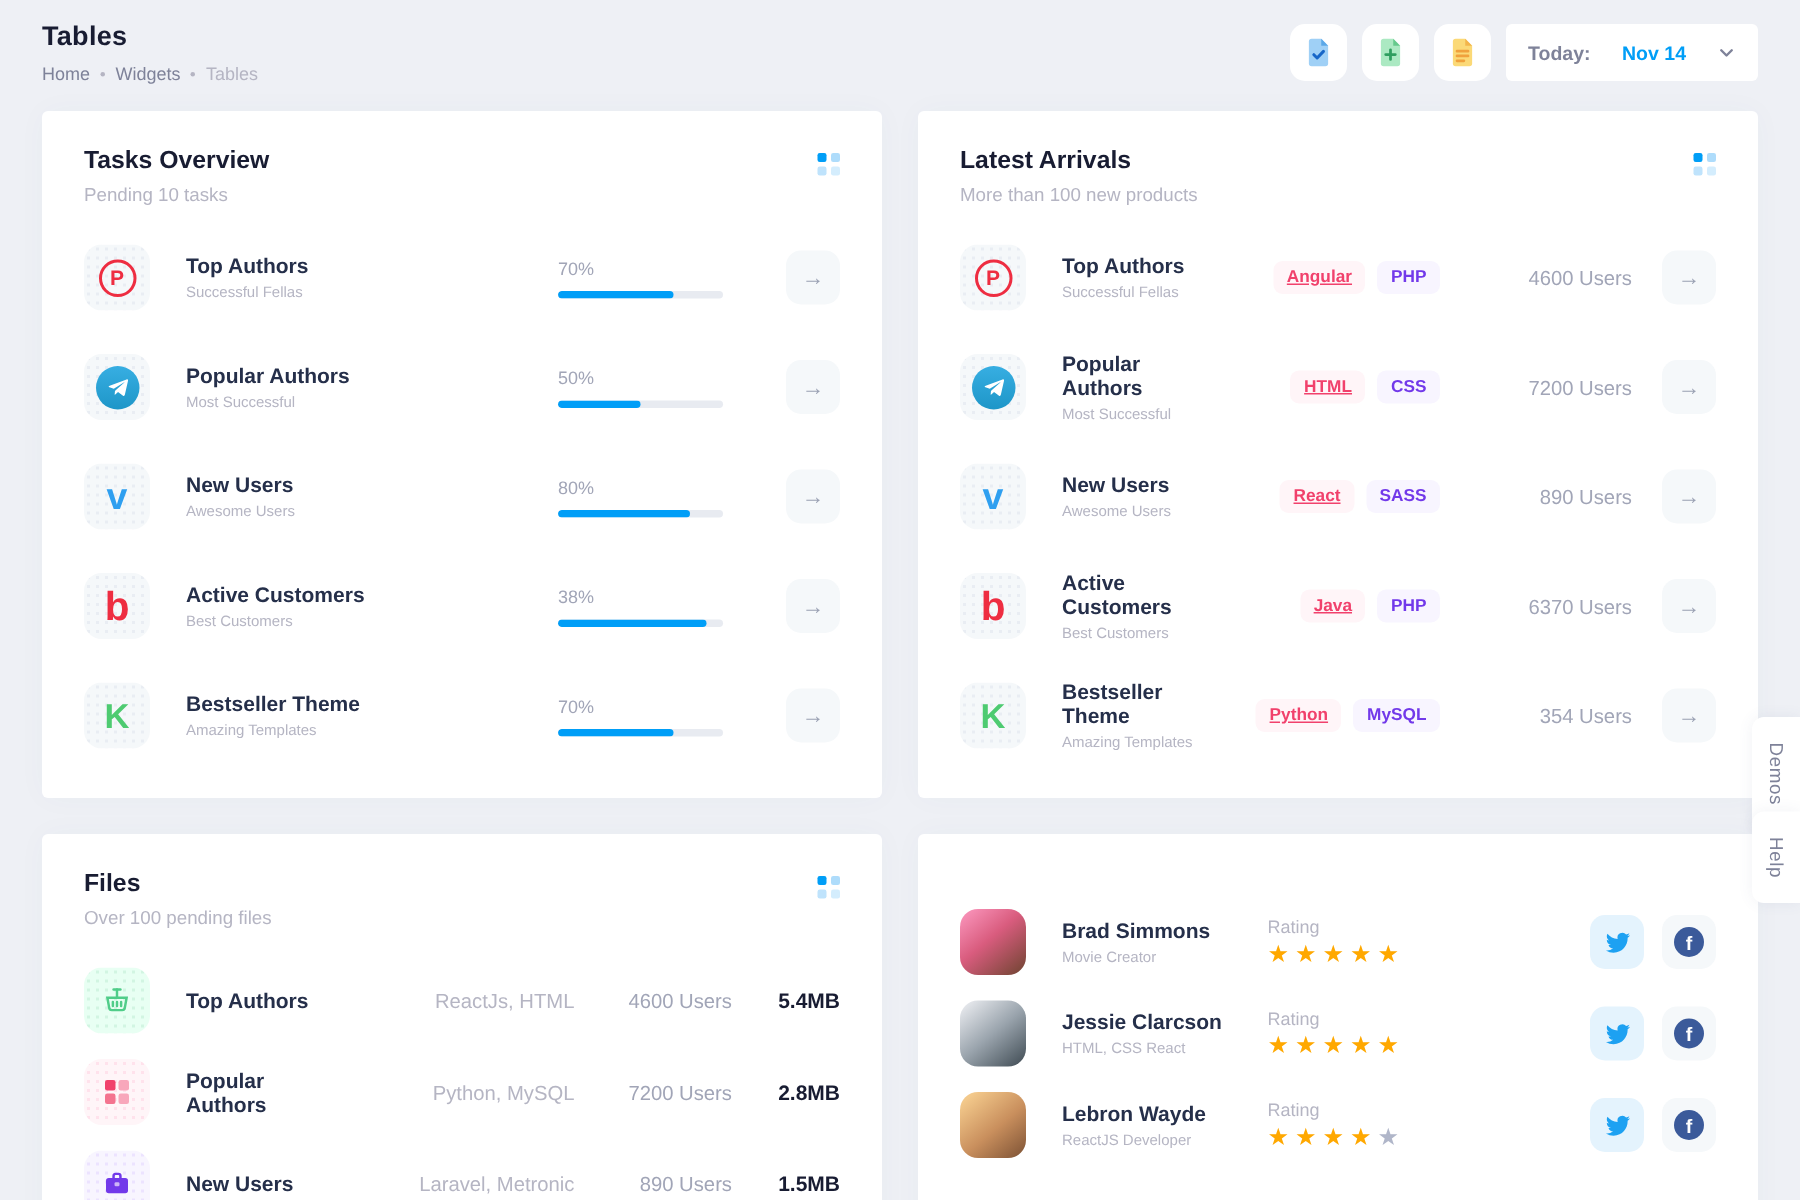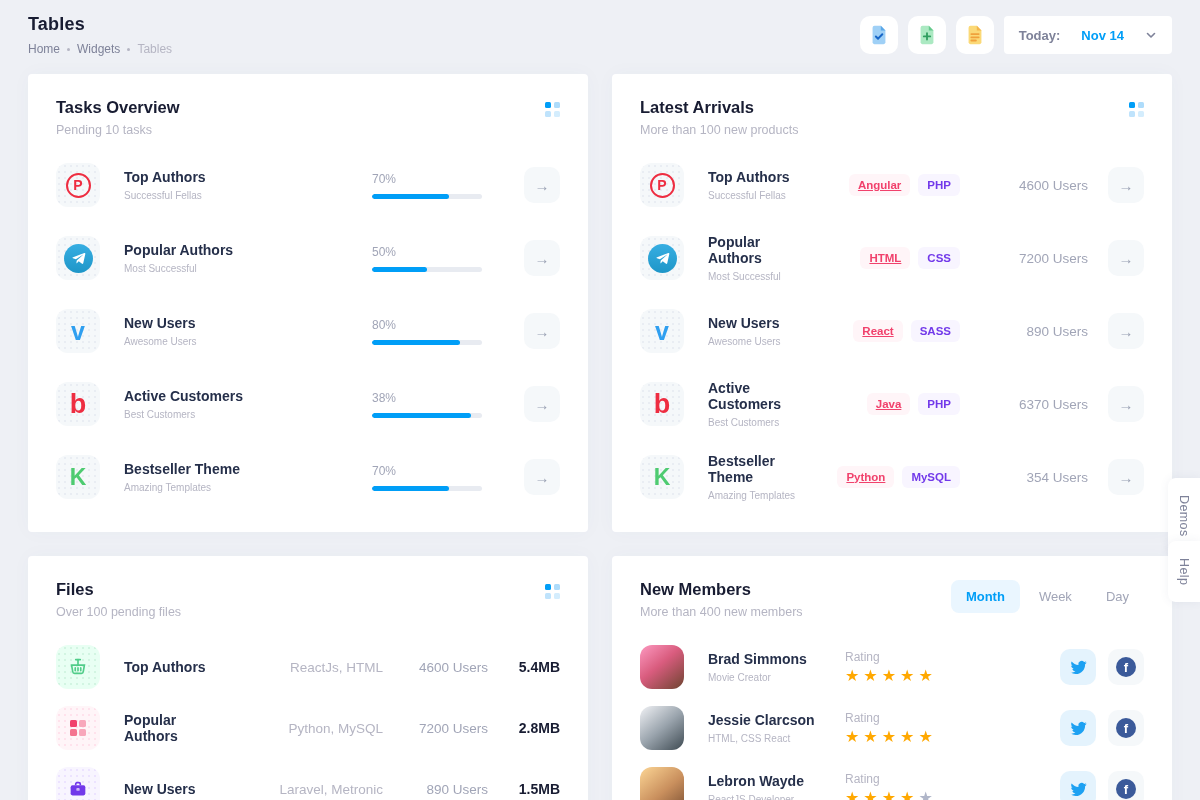--- a/index.html
+++ b/index.html
@@ -397,31 +397,20 @@
         </div>
         <div class="f-title">New Users</div>
         <div class="f-tech">Laravel, Metronic</div>
         <div class="f-users">890 Users</div>
         <div class="f-size">1.5MB</div>
       </div>
     </div>
   </div>
 
   <div class="card bottom">
-    <div class="card-head">
-      <div>
-        <div class="card-title">New Members</div>
-        <div class="card-sub">More than 400 new members</div>
-      </div>
-      <div class="tabs">
-        <span class="tab active">Month</span>
-        <span class="tab">Week</span>
-        <span class="tab">Day</span>
-      </div>
-    </div>
     <div class="rows rows-sm">
       <div class="row">
         <div class="avatar av1"></div>
         <div class="info">
             <div class="r-title">Brad Simmons</div>
             <div class="r-sub">Movie Creator</div>
           </div>
         <div class="rate">
           <div class="rate-lbl">Rating</div>
           <div class="stars"><span class="star on">★</span><span class="star on">★</span><span class="star on">★</span><span class="star on">★</span><span class="star on">★</span></div>

